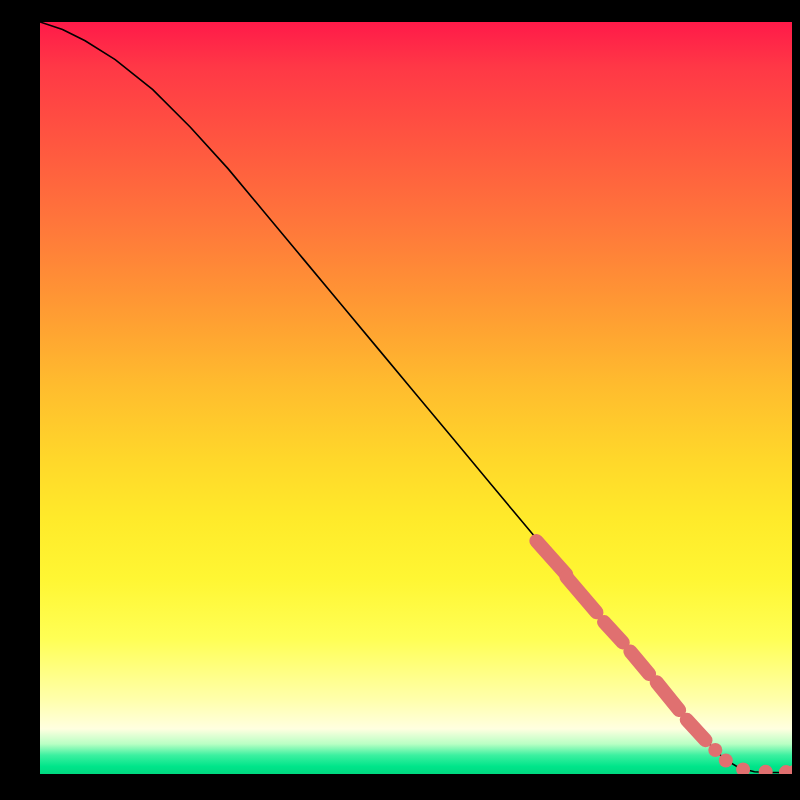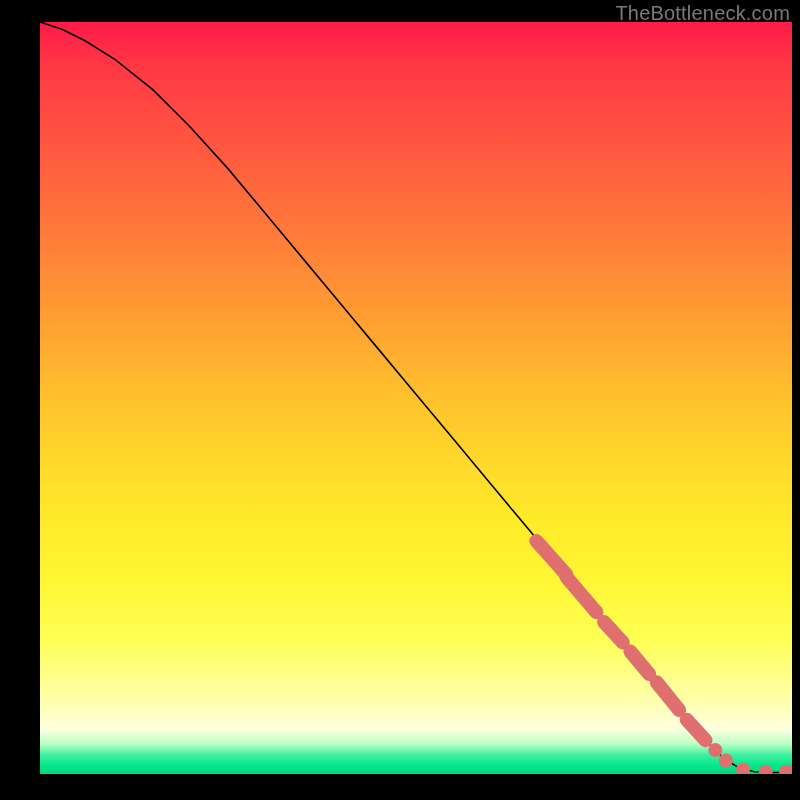--- a/index.html
+++ b/index.html
@@ -74,21 +74,20 @@
   .marker-line {
     stroke: #e07070;
     stroke-width: 14;
     stroke-linecap: round;
   }
 </style>
 </head>
 <body>
 
 <div class="frame">
-  <div class="attribution">TheBottleneck.com</div>
   <div class="plot-area">
     <div class="gradient"></div>
     <svg class="curve" viewBox="0 0 752 752" preserveAspectRatio="none">
       <path id="curve-path" class="curve-path" d="M0.00 0.00 L22.56 7.52 L45.12 18.80 L75.20 37.60 L112.80 67.68 L150.40 105.28 L188.00 146.64 L225.60 191.76 L263.20 236.88 L300.80 282.00 L338.40 327.12 L376.00 372.24 L413.60 417.36 L451.20 462.48 L488.80 507.60 L526.40 552.72 L564.00 597.84 L601.60 642.96 L639.20 688.08 L661.76 714.40 L684.32 736.96 L699.36 745.98 L714.40 749.74 L729.44 750.50 L752.00 750.50"></path>
       <g id="marker-segments">
           <line x1="496.32" y1="518.88" x2="526.40" y2="552.72" class="marker-line"></line>
           <line x1="526.40" y1="554.98" x2="556.48" y2="590.32" class="marker-line"></line>
           <line x1="564.00" y1="600.10" x2="582.80" y2="620.40" class="marker-line"></line>
           <line x1="590.32" y1="629.42" x2="609.12" y2="651.98" class="marker-line"></line>
           <line x1="616.64" y1="660.26" x2="639.20" y2="688.08" class="marker-line"></line>

